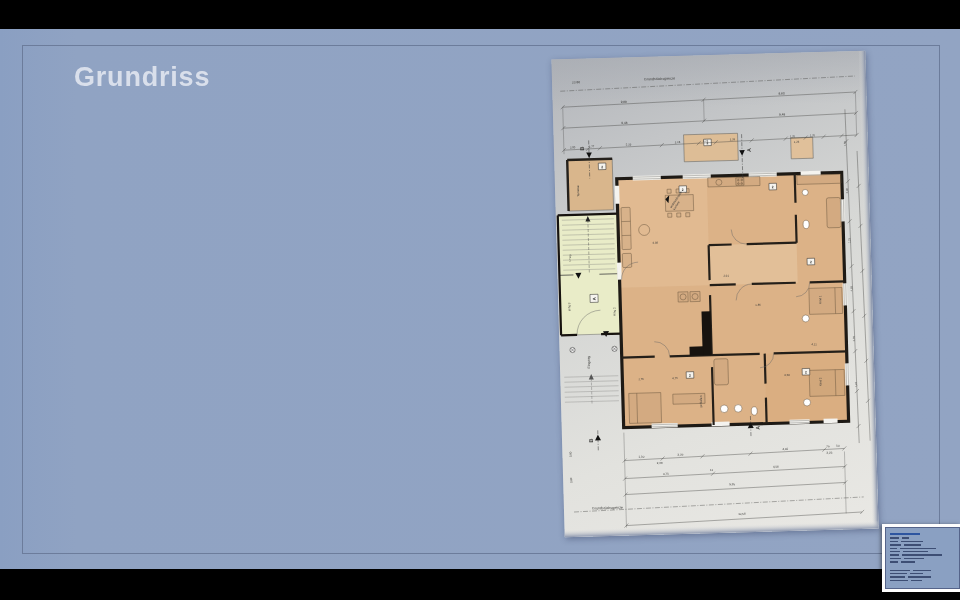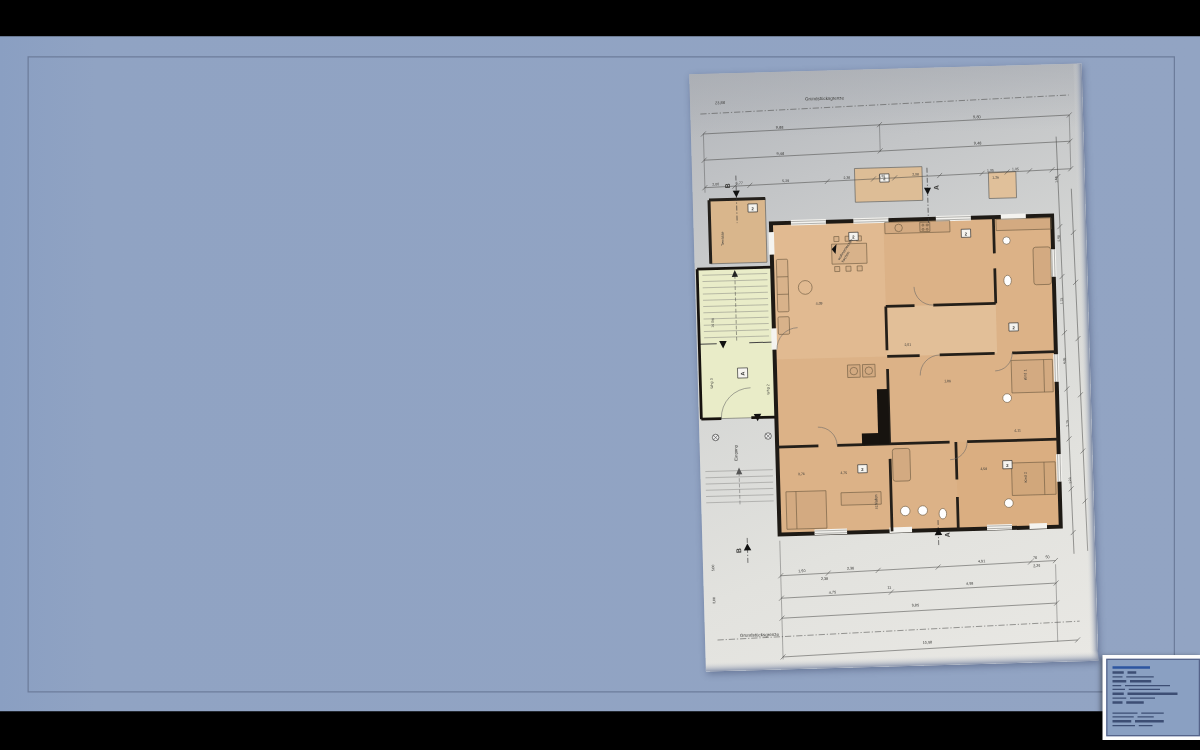--- a/index.html
+++ b/index.html
@@ -31,20 +31,21 @@
   svg text{font-family:"Liberation Sans",sans-serif;fill:#3a3a38;}
 </style>
 </head>
 <body>
 
 <div class="bar top"></div>
 <div class="bar bottom"></div>
 
 <div class="slide">
   <div class="frame"></div>
+  <div class="title">Grundriss</div>
 
   <div class="photo">
     <svg viewBox="0 0 314 478" preserveAspectRatio="none">
       <defs>
         <g id="tk">
             <line x1="-2" y1="2" x2="2" y2="-2"></line>
           </g>
         <linearGradient id="eg" x1="0" y1="0" x2="1" y2="0">
           <stop offset="0" stop-color="#e6e6e2" stop-opacity="0"></stop>
           <stop offset="1" stop-color="#7d8aa5"></stop>

